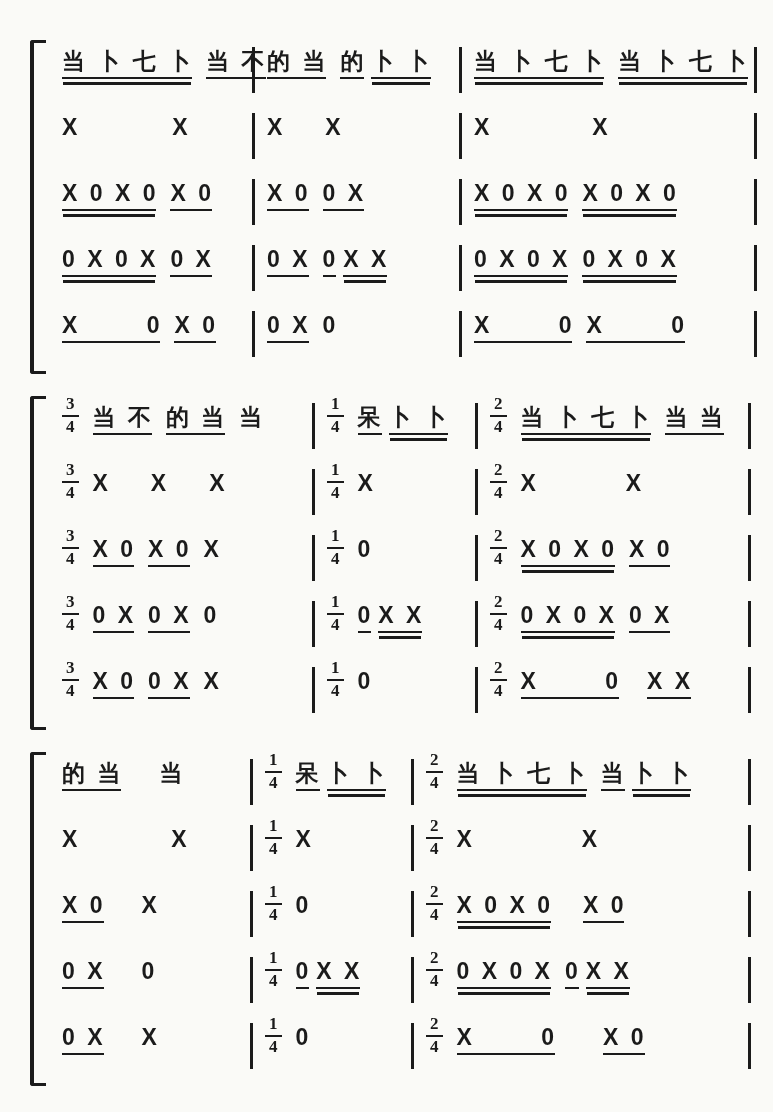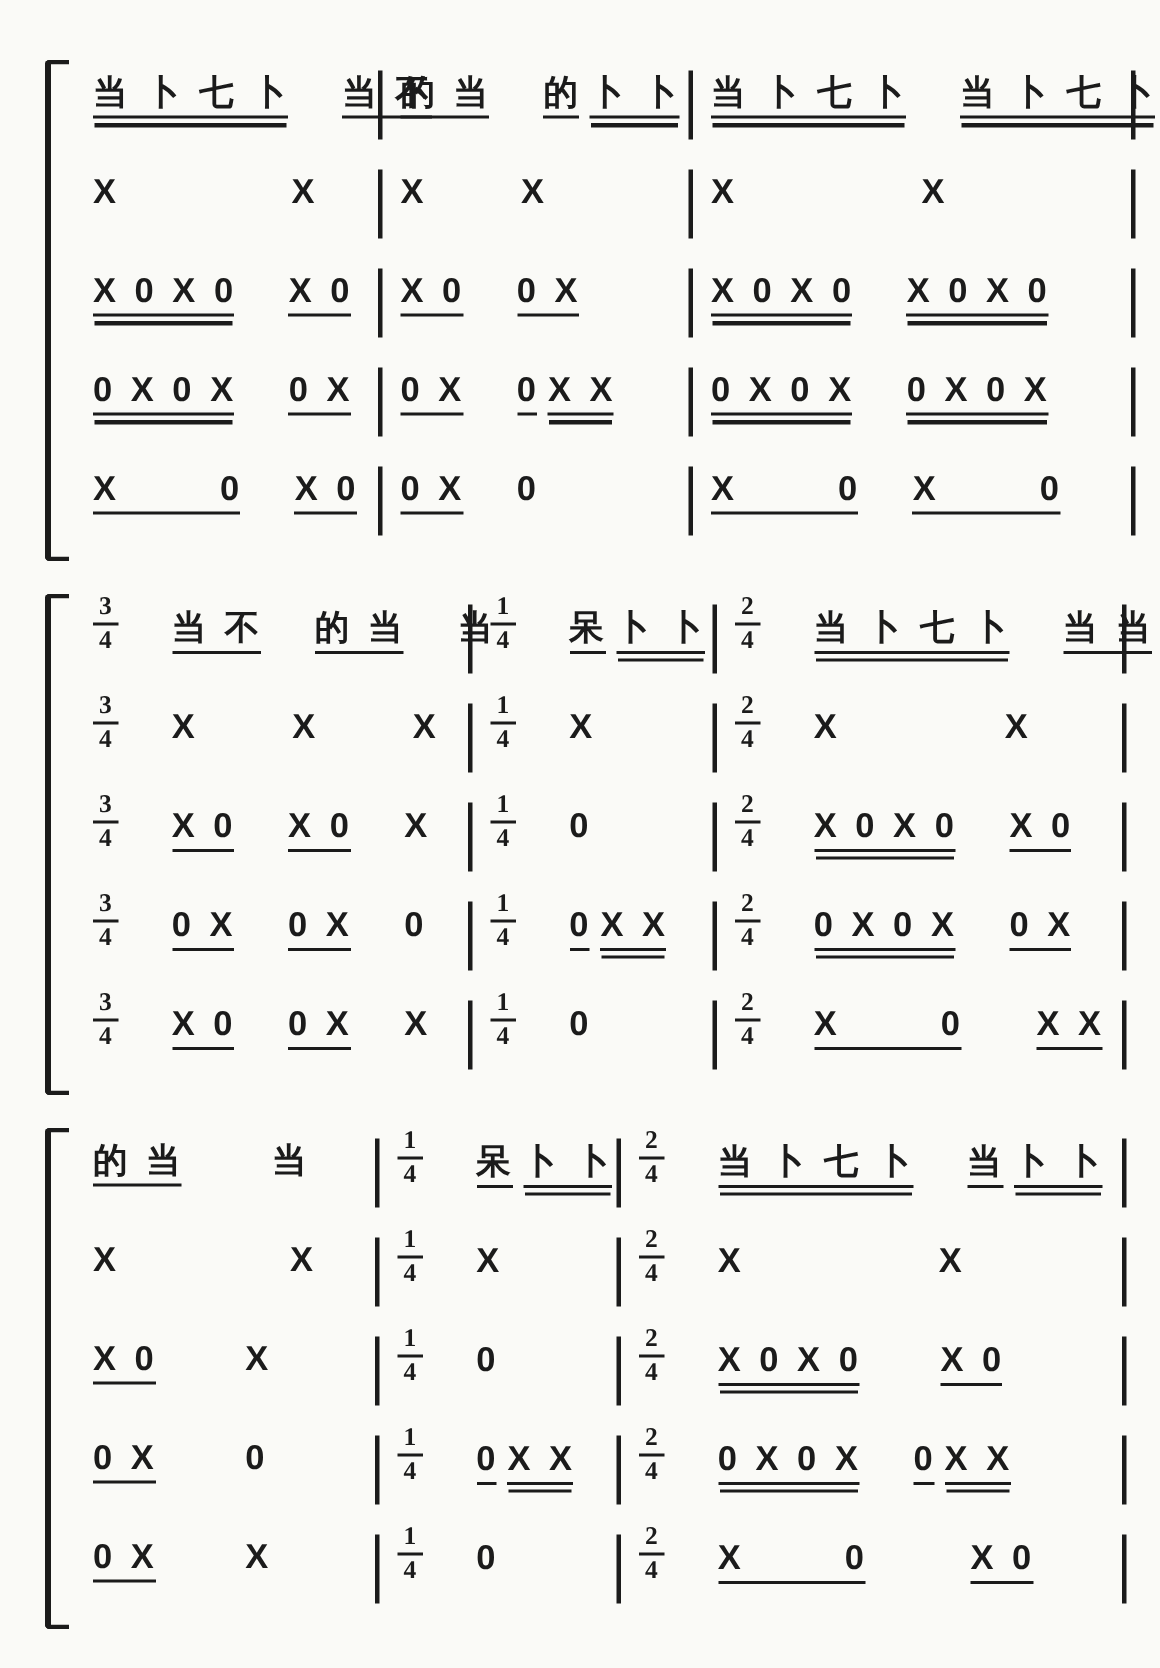--- a/index.html
+++ b/index.html
@@ -11,21 +11,21 @@
   }
   .score{width:100%;}
   .sys{position:relative;padding-left:32px;margin-bottom:26px;}
   .bracket{
     position:absolute;left:0;top:-6px;bottom:2px;width:12px;
     border:4px solid #1b1b1b;border-right:none;
     border-top-width:3px;border-bottom-width:3px;
     border-radius:3px 0 0 3px;
   }
   .row{display:flex;align-items:flex-start;height:66px;}
-  .measure{display:flex;align-items:flex-end;gap:36px;flex:none;}
+  .measure{display:flex;align-items:center;gap:14px;flex:none;}
   
   .s1 .mz0{width:178px}.s1 .mz1{width:180px}.s1 .mz2{width:268px}
   .s2 .mz0{width:238px}.s2 .mz1{width:136px}.s2 .mz2{width:246px}
   .s3 .mz0{width:176px}.s3 .mz1{width:134px}.s3 .mz2{width:310px}
   .barline{flex:none;width:3px;height:46px;background:#1b1b1b;margin:1px 12px 0 12px;}
   .barline.end{margin-right:0;}
   .ts{
     display:inline-flex;flex-direction:column;align-items:center;flex:none;
     font-family:"Liberation Serif","DejaVu Serif",serif;font-weight:bold;
     font-size:17px;line-height:1.05;margin-top:-7px;

